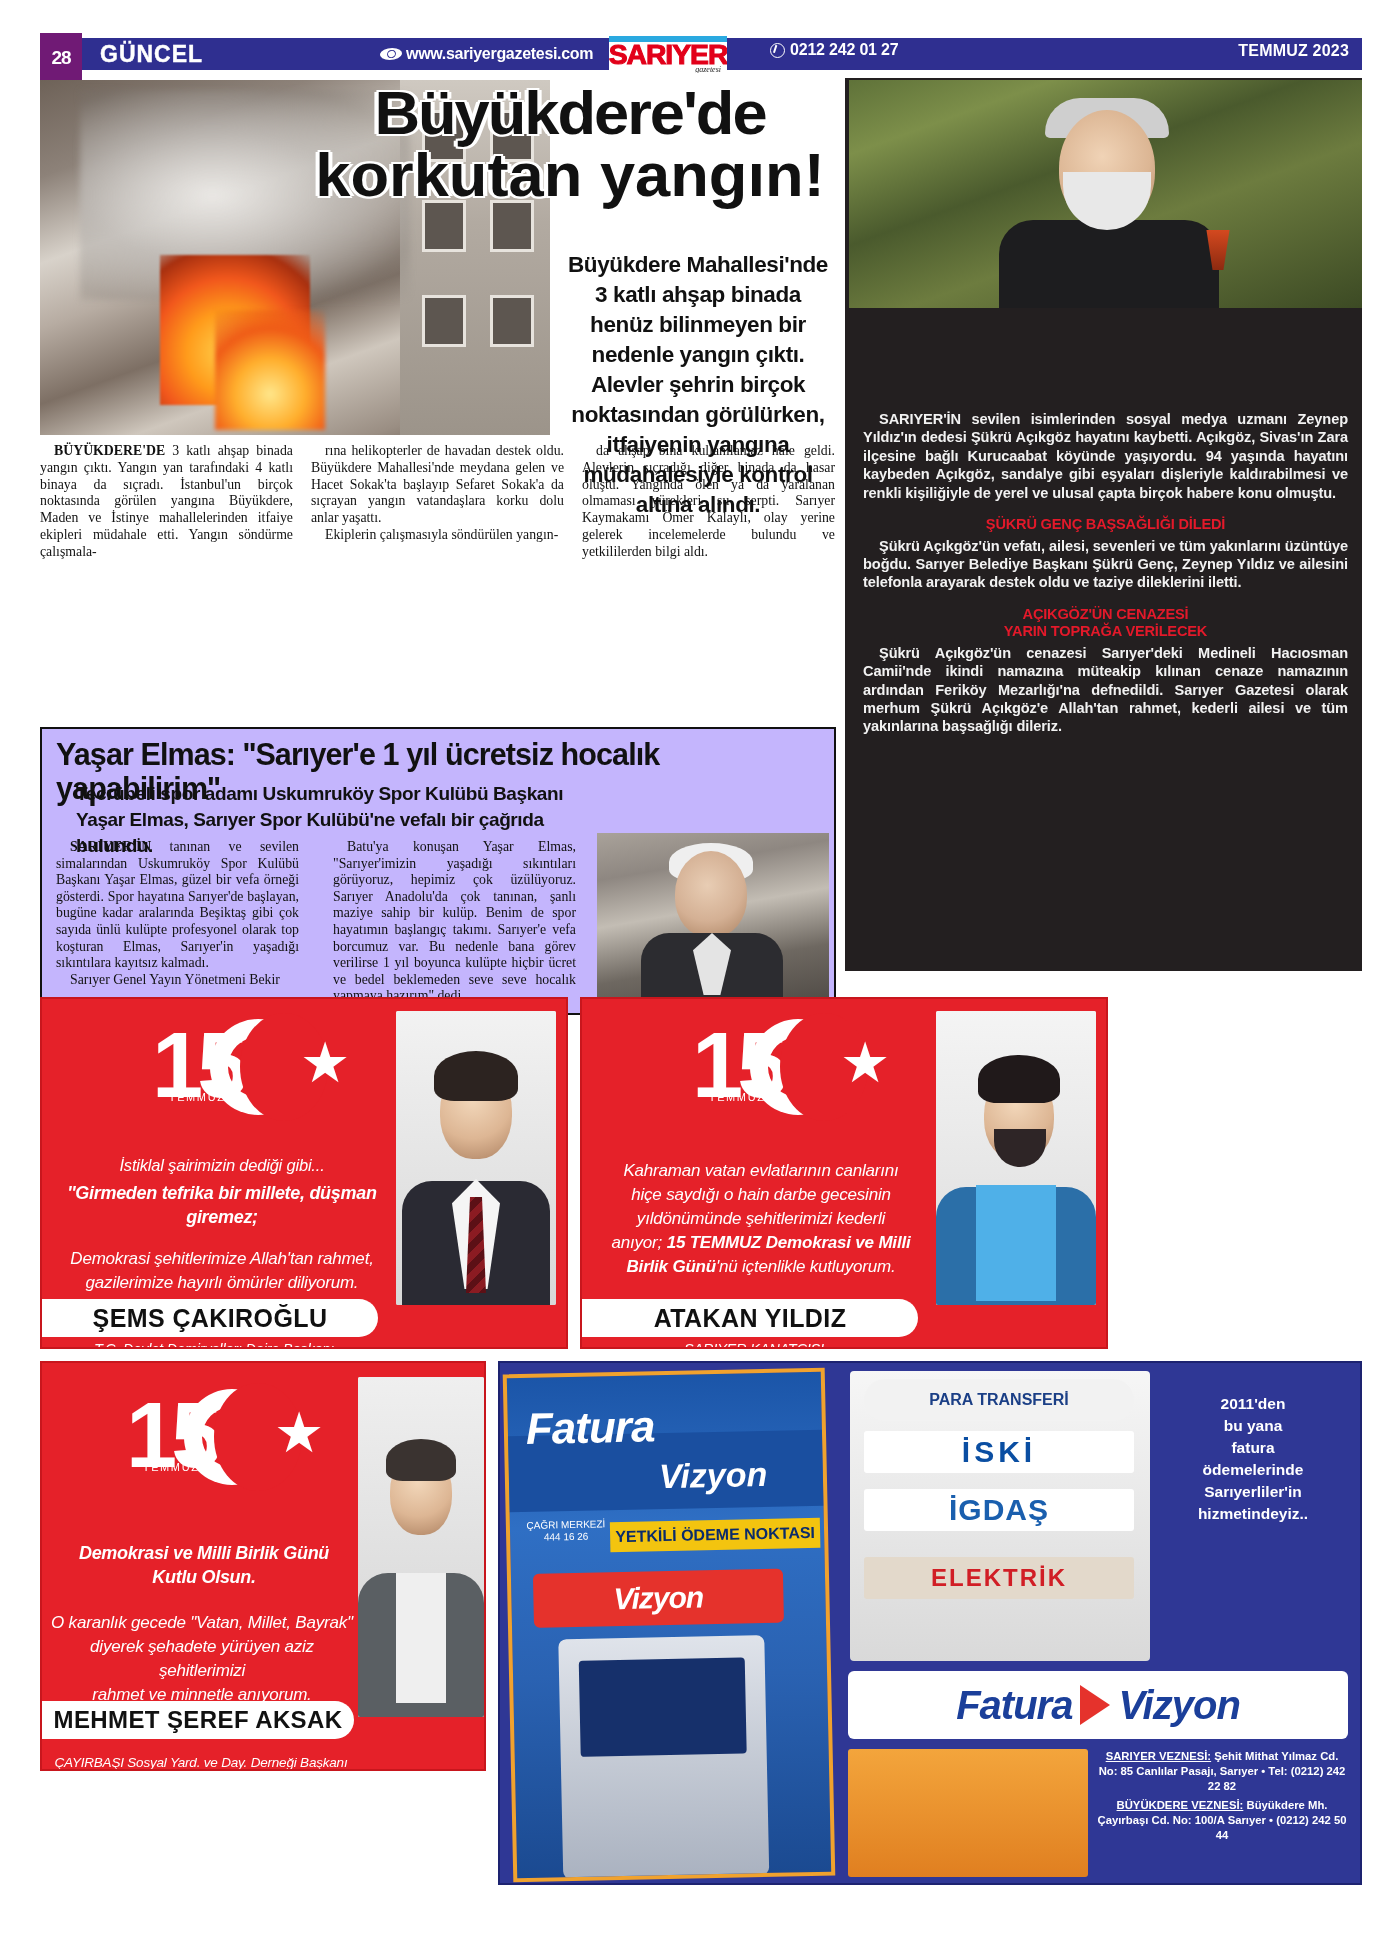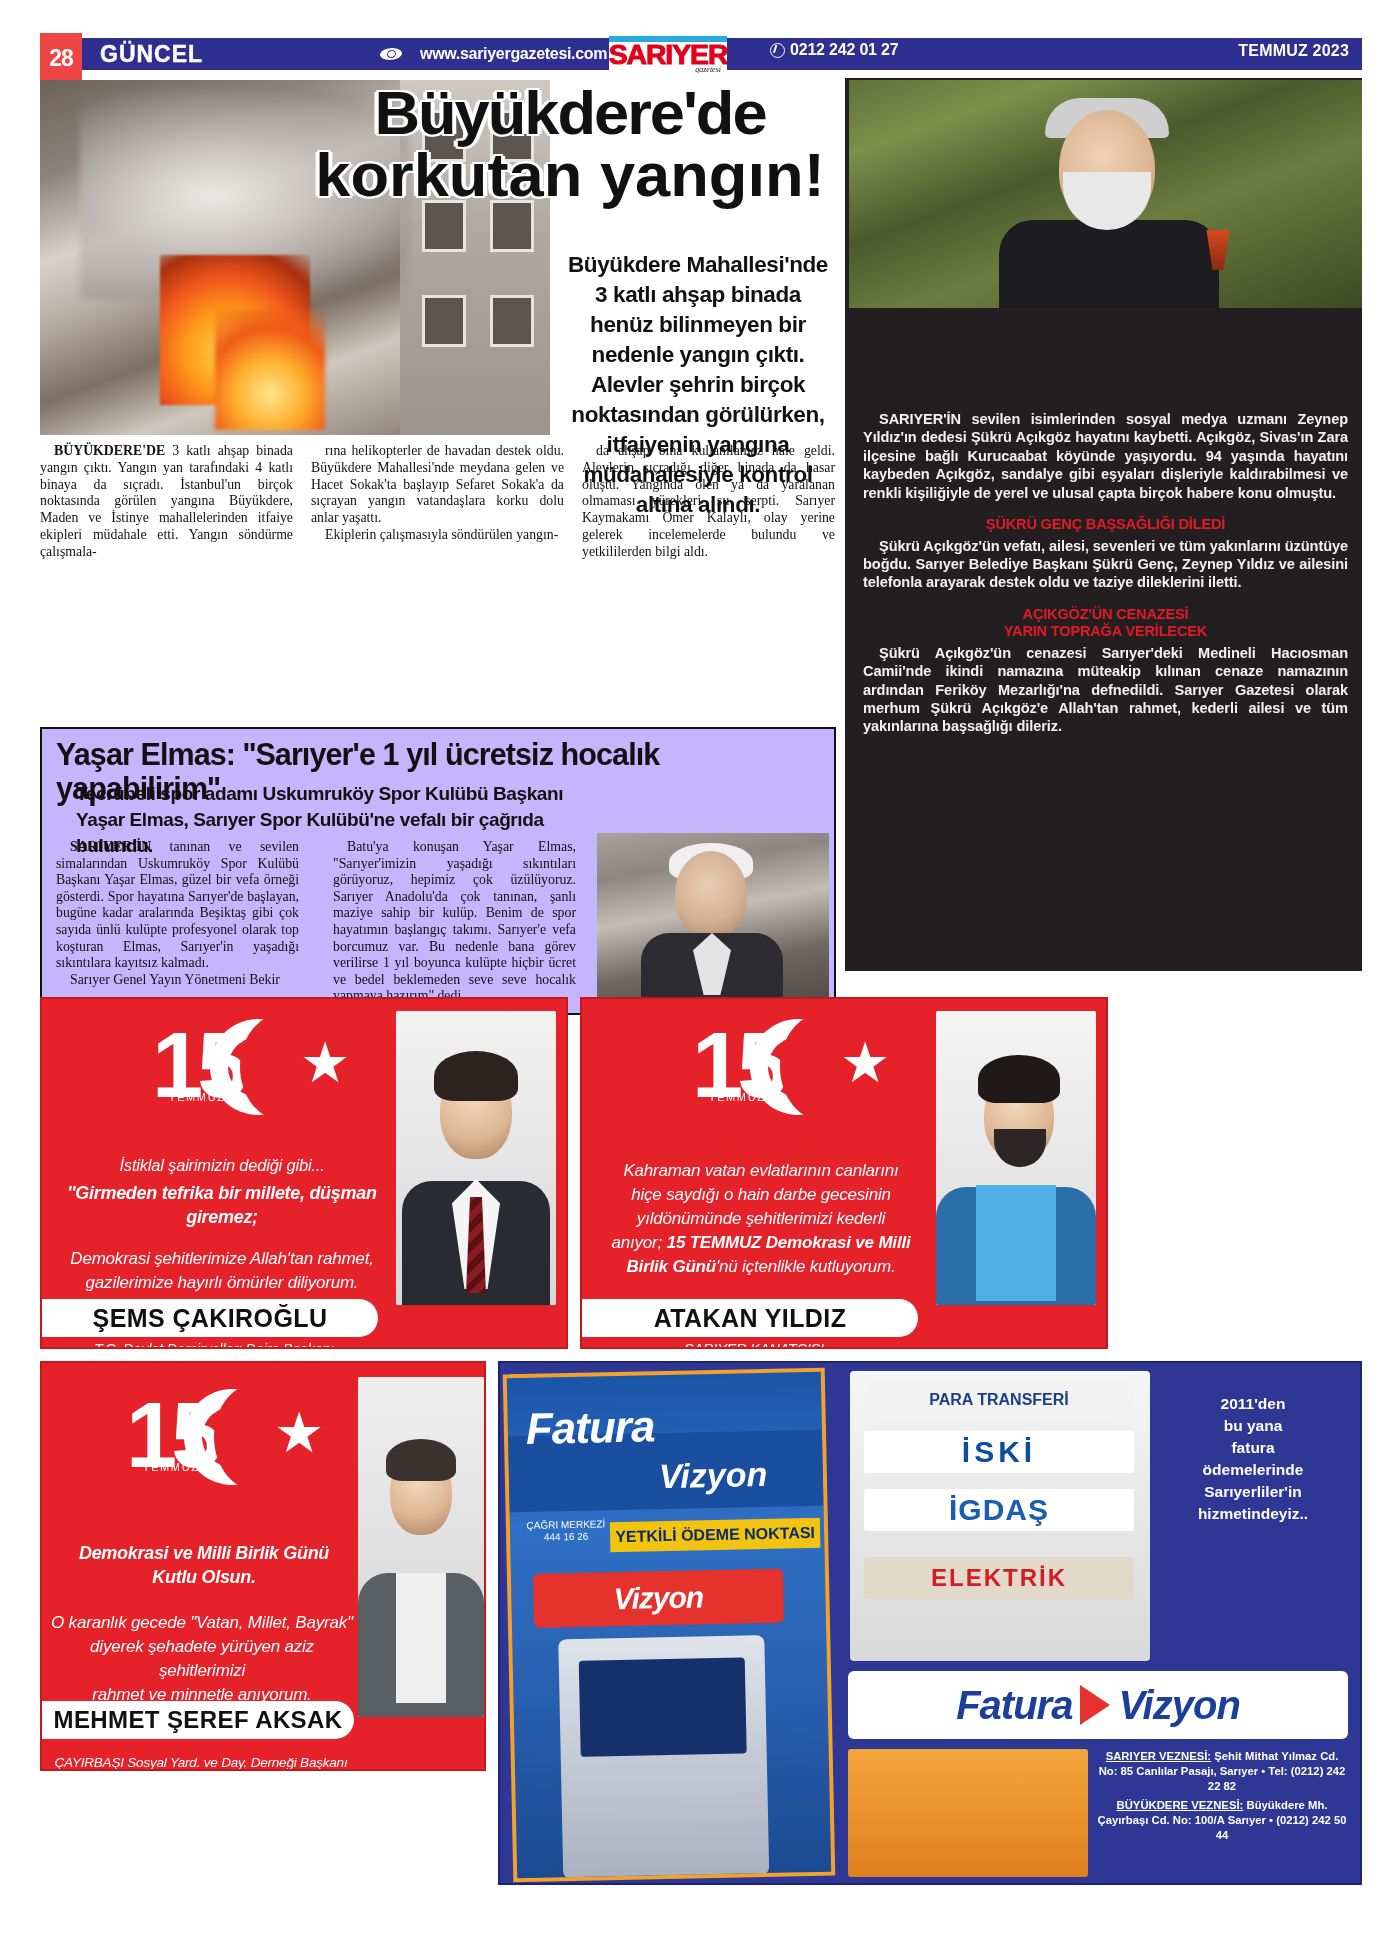--- a/index.html
+++ b/index.html
@@ -11,33 +11,33 @@
   }
   .page { position: relative; width: 1399px; height: 1948px; background:#fff; }
 
   
   .masthead {
     position: absolute; left: 40px; top: 38px; width: 1322px; height: 32px;
     background: #2f2f90; display: flex; align-items: center;
   }
   .pagenum-box {
     position: absolute; left: 40px; top: 33px; width: 42px; height: 50px;
-    background: #ef4444; color: #fff; font-weight: bold; font-size: 23px;
+    background: #701a75; color: #fff; font-weight: bold; font-size: 19px;
     display: flex; align-items: center; justify-content: center;
     letter-spacing: -1px;
   }
   .sec-label {
     position: absolute; left: 100px; top: 38px; height: 32px;
     display: flex; align-items: center;
     color: #fff; font-weight: bold; font-size: 23px; letter-spacing: 1px;
     -webkit-text-stroke: 0.4px #fff;
   }
   .web-wrap {
     position: absolute; left: 380px; top: 40px; height: 28px;
-    display: flex; align-items: center; gap: 18px;
+    display: flex; align-items: center; gap: 4px;
   }
   .web-icon { width: 22px; height: 16px; position: relative; }
   .web-icon .sh {
     position:absolute; left:0; top:2px; width:22px; height:12px;
     background:#fff; border-radius: 11px / 6px; transform: skewX(-12deg);
   }
   .web-icon .sl {
     position:absolute; left:7px; top:4px; width:9px; height:8px;
     border:1.6px solid #2f2f90; border-radius:50%; transform: rotate(-25deg);
   }

